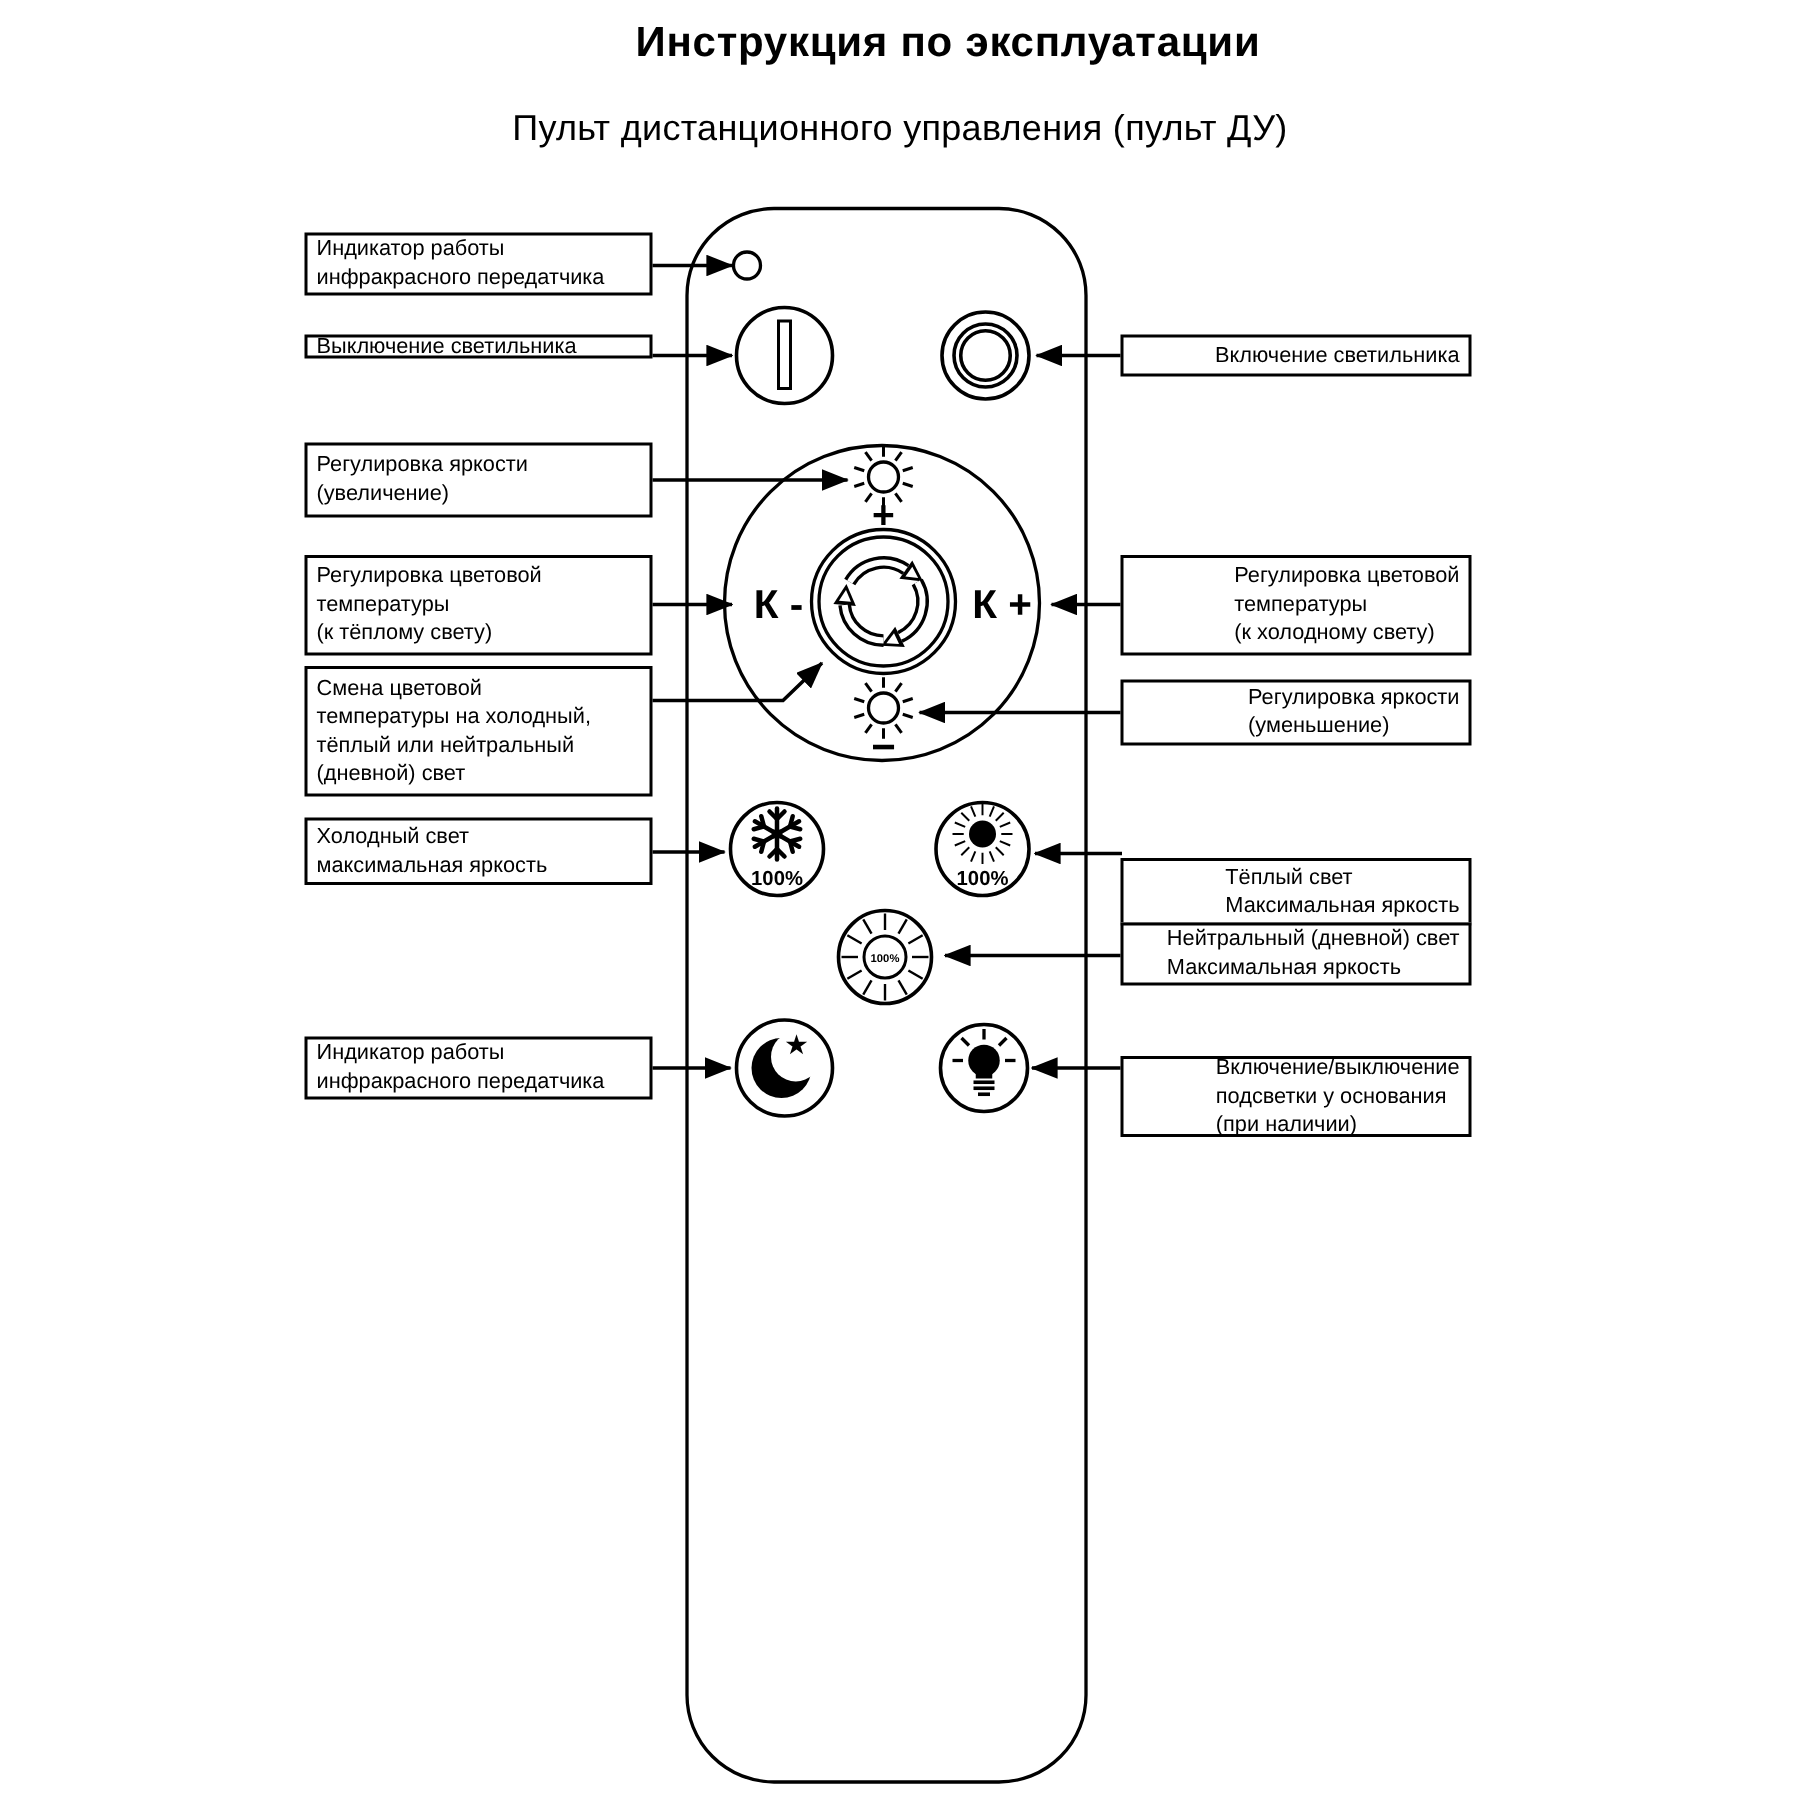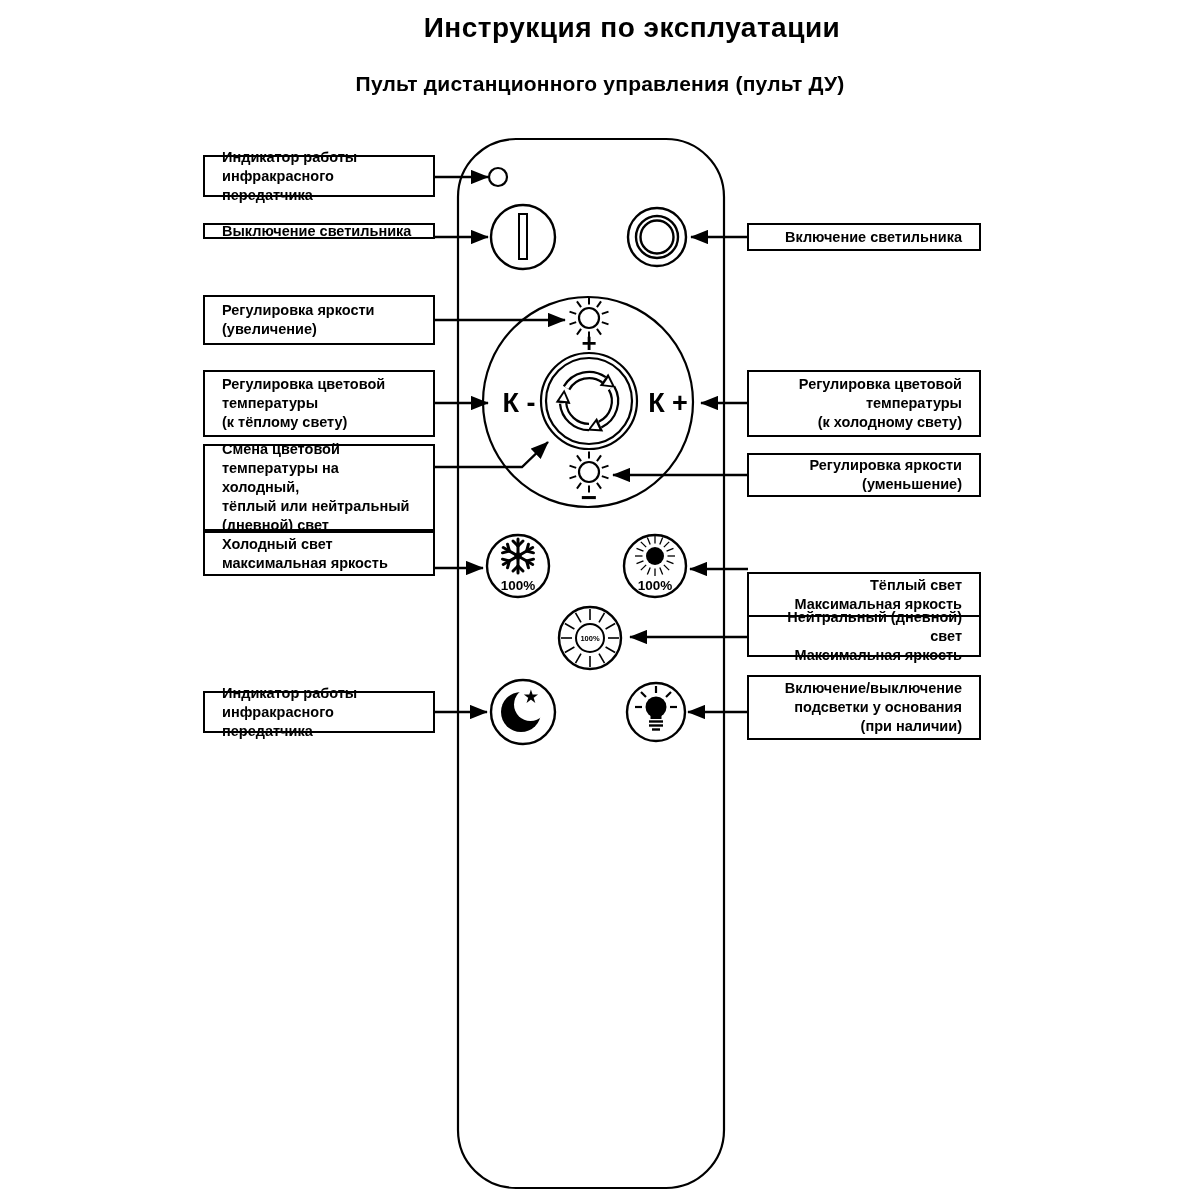--- a/index.html
+++ b/index.html
@@ -9,31 +9,31 @@
     font-family:"Liberation Sans", sans-serif;
     overflow:hidden;
   }
   .layer{position:absolute;left:0;top:0;}
   .page-title{
     position:absolute;left:0;top:12px;width:1200px;
     text-align:center;font-size:28px;font-weight:bold;letter-spacing:0.5px;margin-left:32px;
   }
   .page-subtitle{
     position:absolute;left:0;top:72px;width:1200px;
-    text-align:center;font-size:21px;font-weight:bold;letter-spacing:0.2px;
+    text-align:center;font-size:24px;font-weight:normal;letter-spacing:0.2px;
   }
   .lbl{
     position:absolute;box-sizing:border-box;
     border:2px solid #000;background:#fff;
-    font-size:14.5px;font-weight:bold;line-height:19px;
+    font-size:14.5px;font-weight:normal;line-height:19px;
     white-space:pre-line;display:flex;align-items:center;
-    padding:2px 17px;
+    padding:2px 6px;
   }
   .lbl.left{left:203px;width:232px;text-align:left;justify-content:flex-start;}
-  .lbl.right{left:747px;width:234px;text-align:right;justify-content:flex-end;}
+  .lbl.right{left:747px;width:234px;text-align:left;justify-content:flex-end;}
   svg text{font-family:"Liberation Sans", sans-serif;font-weight:bold;fill:#000;}
 </style>
 </head>
 <body>
 
 <svg class="layer" width="1200" height="1200" viewBox="0 0 1200 1200">
   <defs>
     <marker id="ah" viewBox="0 0 10 8" refX="9.5" refY="4" markerWidth="7.5" markerHeight="6" orient="auto">
       <path d="M0,0 L10,4 L0,8 Z" fill="#000"></path>
     </marker>
@@ -245,30 +245,30 @@
 <div class="lbl left" style="top:223px;height:16px">Выключение светильника</div>
 <div class="lbl left" style="top:295px;height:50px">Регулировка яркости
 (увеличение)</div>
 <div class="lbl left" style="top:370px;height:67px">Регулировка цветовой
 температуры
 (к тёплому свету)</div>
 <div class="lbl left" style="top:444px;height:87px">Смена цветовой
 температуры на холодный,
 тёплый или нейтральный
 (дневной) свет</div>
-<div class="lbl left" style="top:531px;height:45px">Холодный свет
+<div class="lbl left" style="top:545px;height:45px">Холодный свет
 максимальная яркость</div>
 <div class="lbl left" style="top:691px;height:42px">Индикатор работы
 инфракрасного передатчика</div>
 
 <div class="lbl right" style="top:223px;height:28px">Включение светильника</div>
 <div class="lbl right" style="top:370px;height:67px">Регулировка цветовой
 температуры
 (к холодному свету)</div>
 <div class="lbl right" style="top:453px;height:44px">Регулировка яркости
 (уменьшение)</div>
 <div class="lbl right" style="top:572px;height:45px">Тёплый свет
 Максимальная яркость</div>
 <div class="lbl right" style="top:615px;height:42px">Нейтральный (дневной) свет
 Максимальная яркость</div>
-<div class="lbl right" style="top:675px;height:65px">Включение/выключение
+<div class="lbl right" style="top:704px;height:54px">Включение/выключение
 подсветки у основания
 (при наличии)</div>
 
 </body></html>

